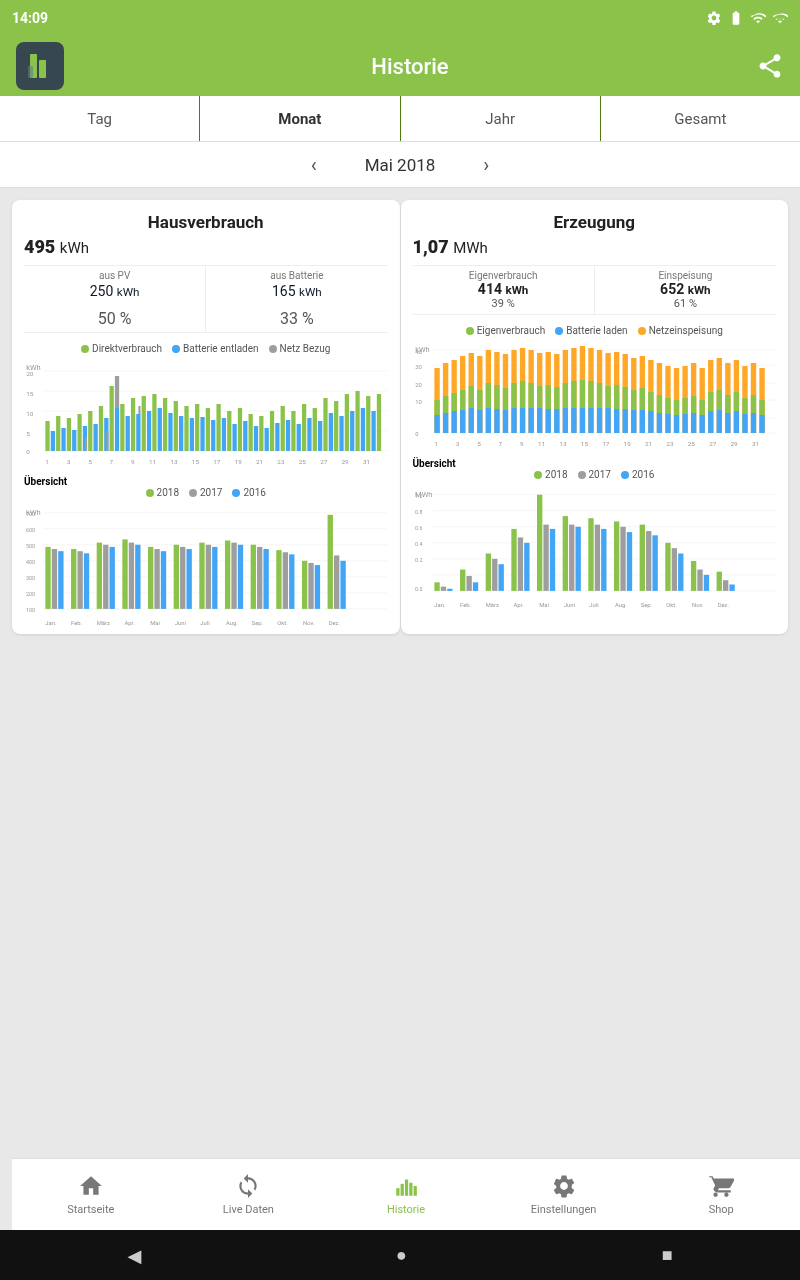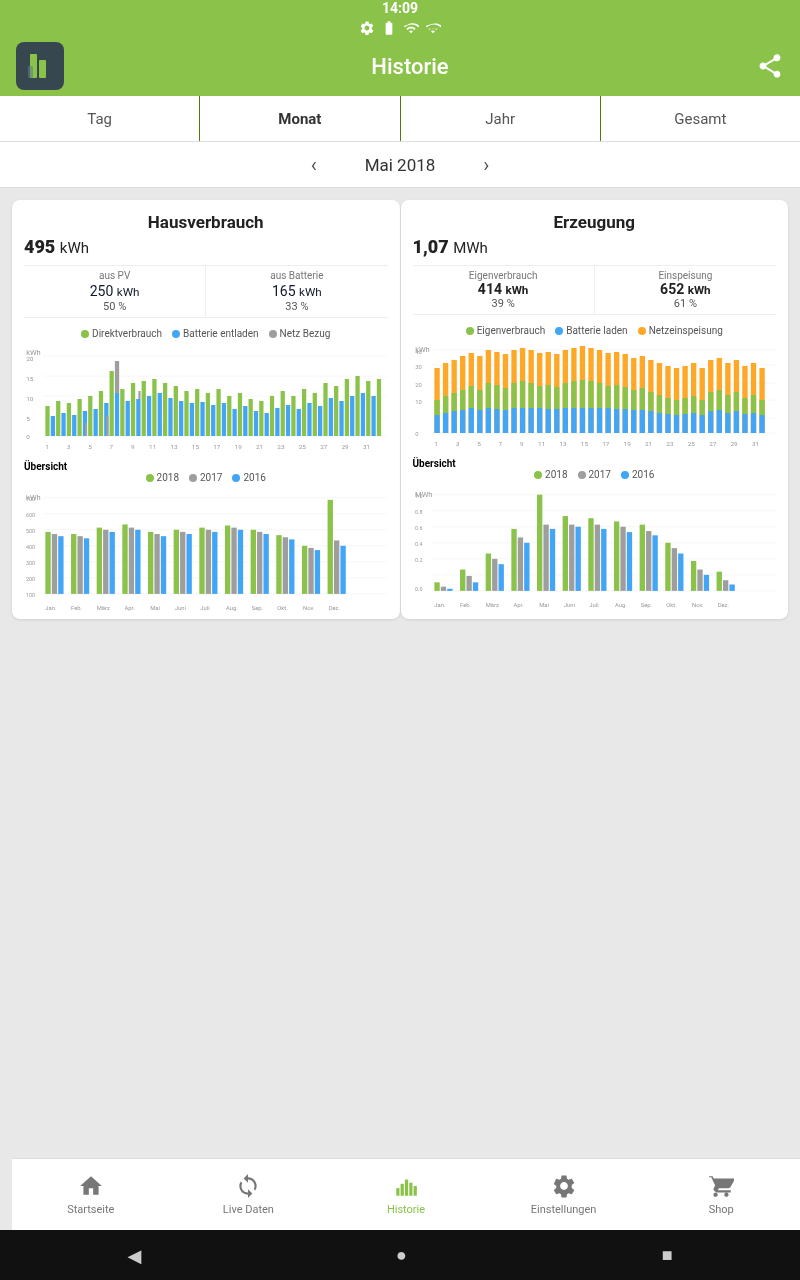--- a/index.html
+++ b/index.html
@@ -9,21 +9,20 @@
     .status-bar {
       background: #8bc34a;
       height: 36px;
       display: flex;
       align-items: center;
       justify-content: space-between;
       padding: 0 12px;
       color: white;
       font-size: 14px;
       font-weight: 500;
-      flex-direction: column;
     }
     .status-bar .time { font-weight: bold; }
     .status-bar .icons { display: flex; align-items: center; gap: 6px; }
 
     
     .app-bar {
       background: #8bc34a;
       height: 60px;
       display: flex;
       align-items: center;
@@ -127,21 +126,21 @@
       flex: 1;
       text-align: center;
       padding: 4px 2px;
       border-right: 1px solid #eee;
       font-size: 11px;
       color: #555;
     }
     .card-sub-item:last-child { border-right: none; }
     .card-sub-item .sub-label { font-size: 10px; color: #777; margin-bottom: 2px; }
     .card-sub-item .sub-val { font-size: 14px; font-weight: normal; color: #0f172a; }
-    .card-sub-item .sub-pct { font-size: 11px; color: #555; margin-top: 1px; }
+    .card-sub-item .sub-pct { font-size: 16px; color: #555; margin-top: 10px; }
 
     
     .legend {
       display: flex;
       flex-wrap: wrap;
       justify-content: center;
       gap: 4px 10px;
       margin-bottom: 2px;
       font-size: 10px;
       color: #555;

